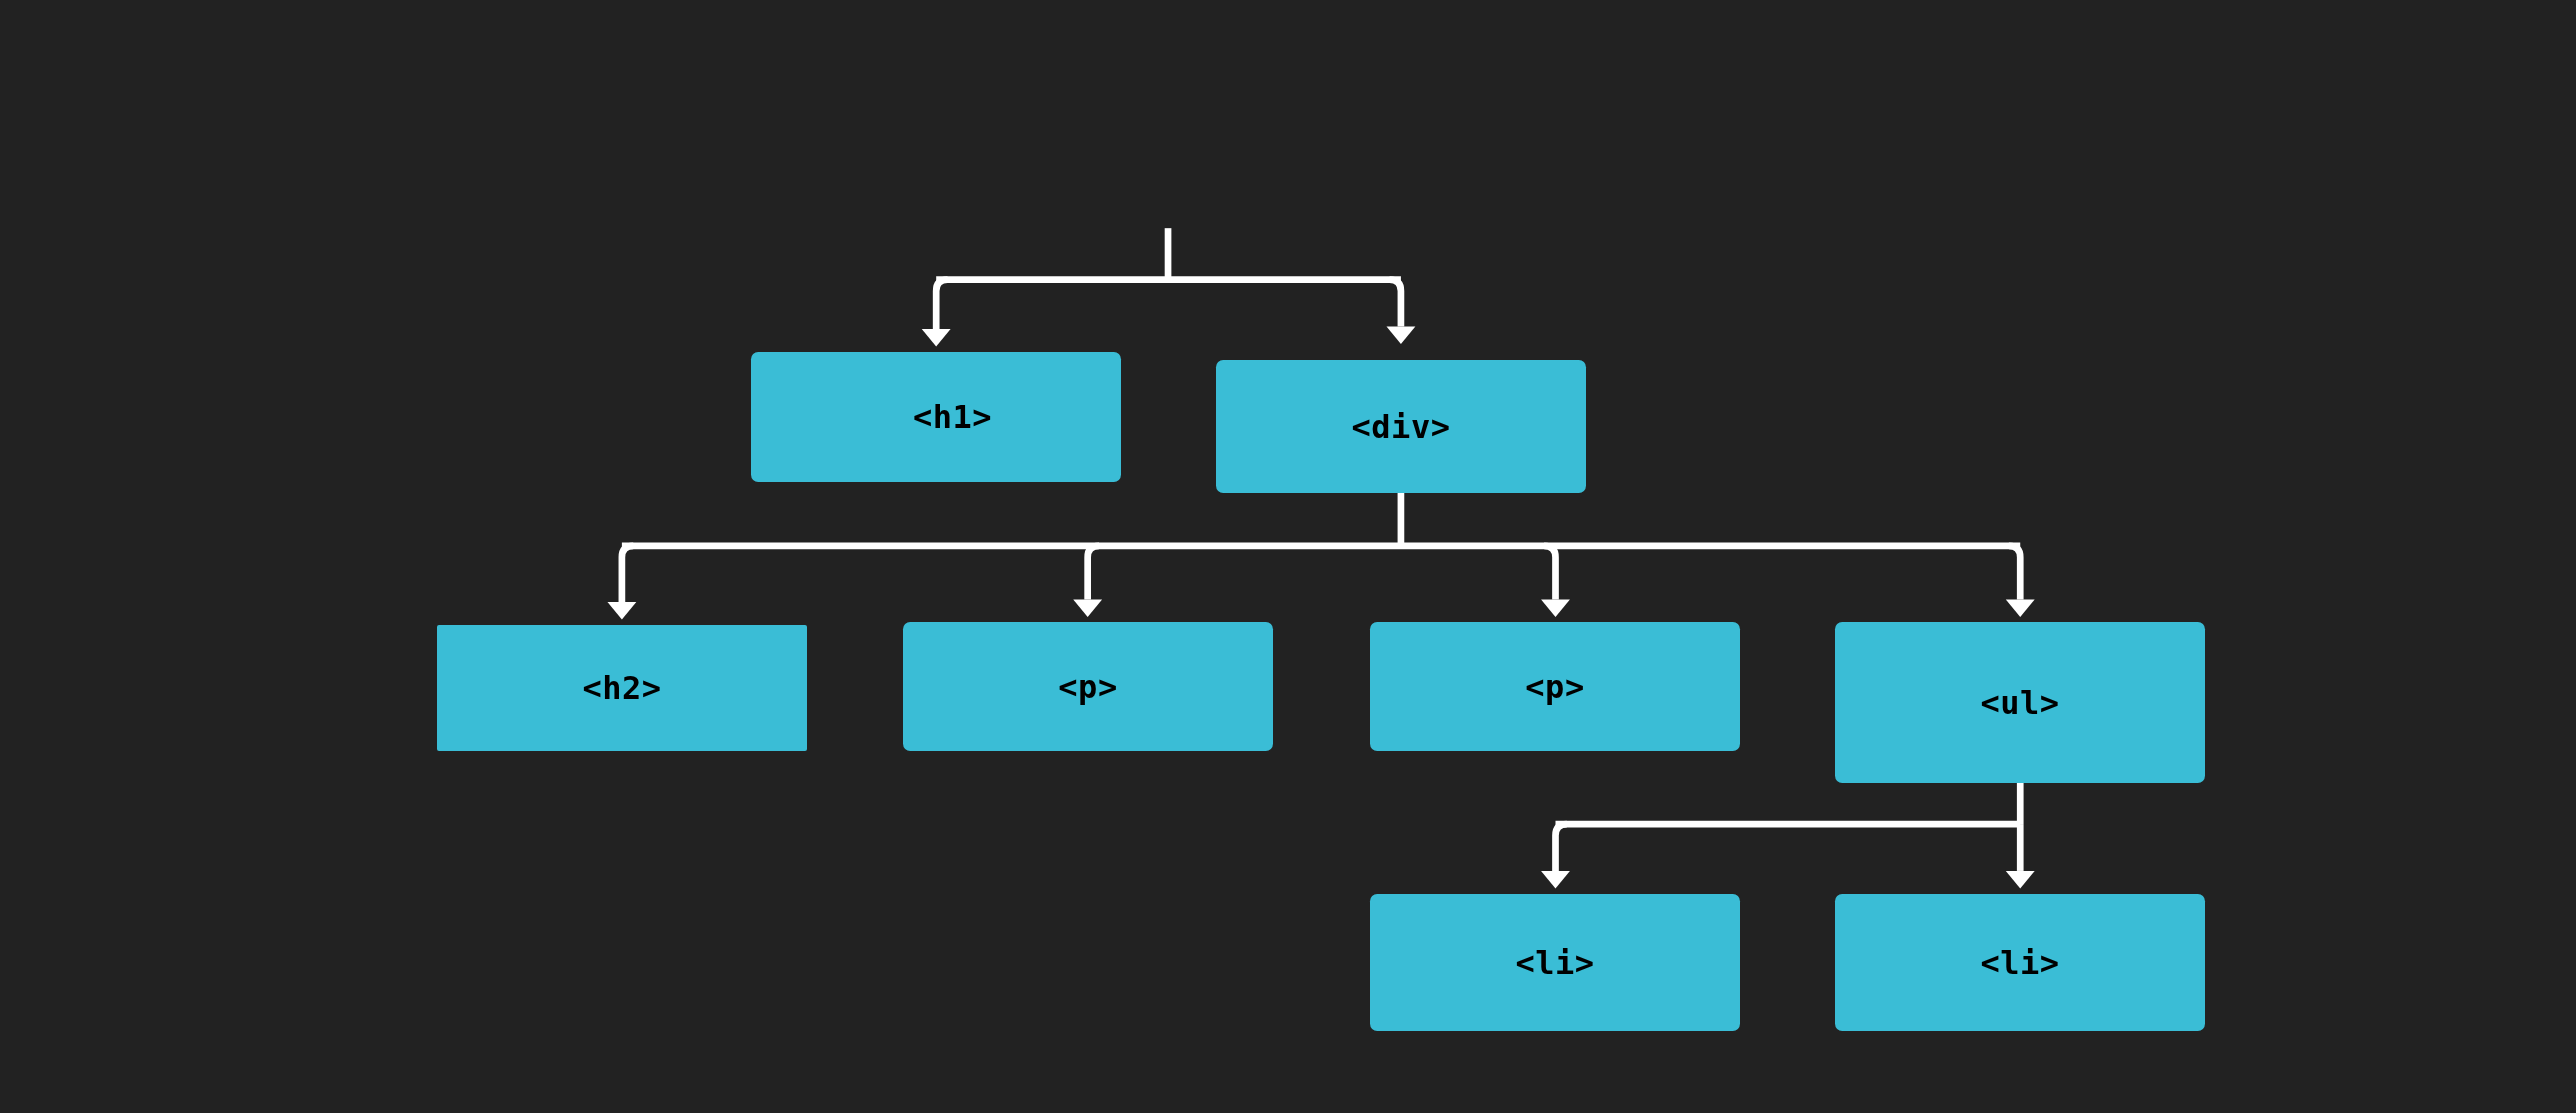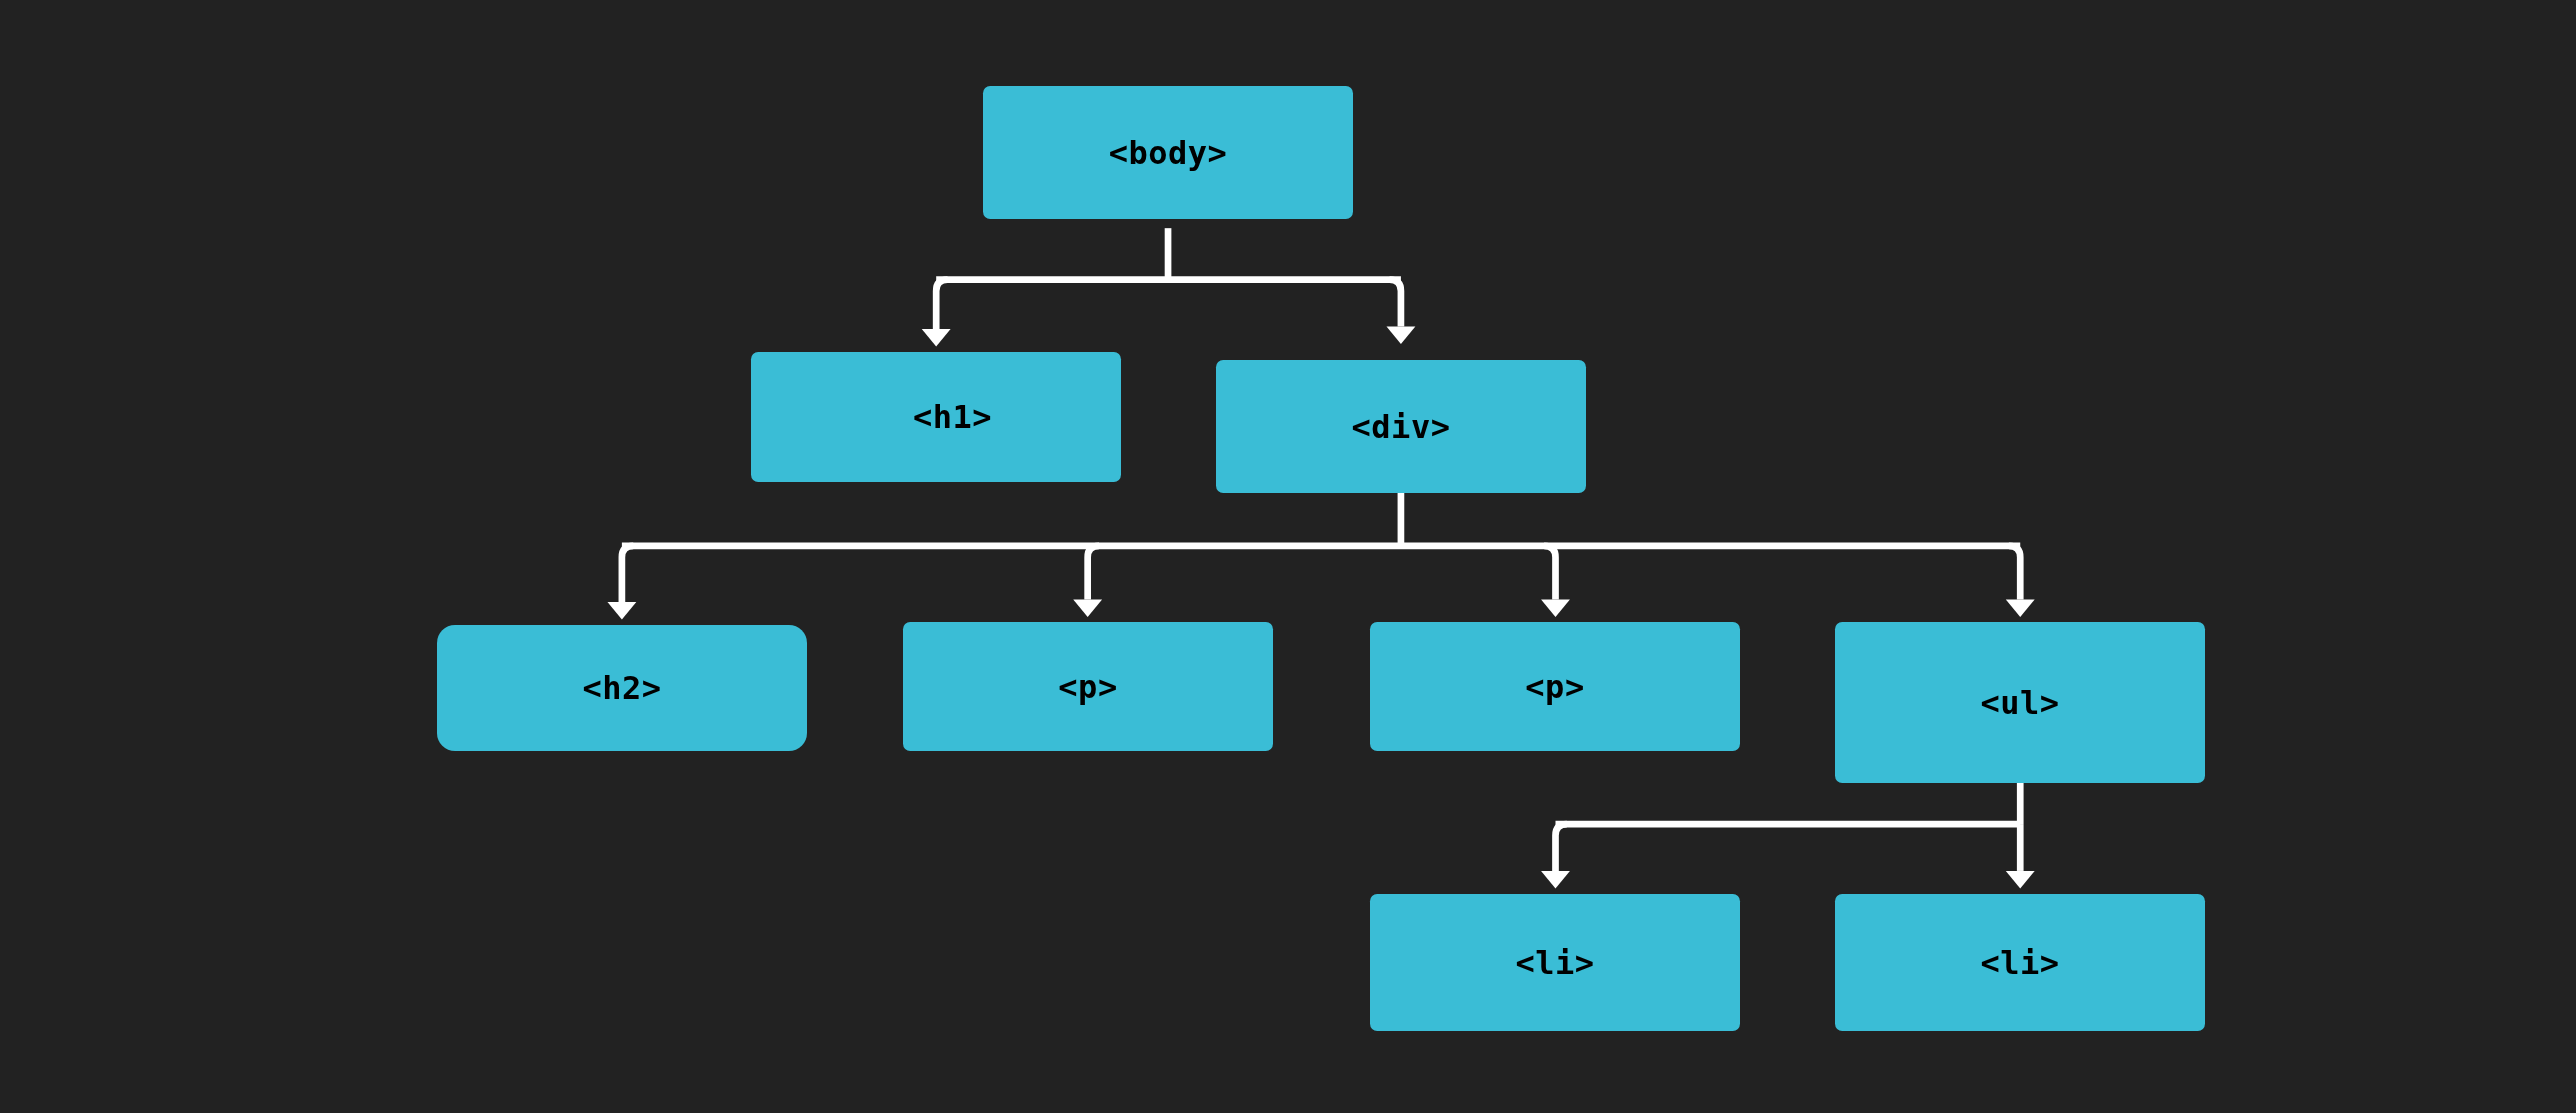--- a/index.html
+++ b/index.html
@@ -70,30 +70,27 @@
       <polygon points="2991,1164 3047,1164 3019,1198" fill="#FFFFFF"></polygon>
       <path d="M 3899 1060 Q 3921 1060 3921 1082 L 3921 1164" fill="none" stroke="#FFFFFF" stroke-width="13" stroke-linecap="butt" stroke-linejoin="round"></path>
       <polygon points="3893,1164 3949,1164 3921,1198" fill="#FFFFFF"></polygon>
       <path d="M 3921 1476 L 3921 1600" fill="none" stroke="#FFFFFF" stroke-width="13" stroke-linecap="butt" stroke-linejoin="round"></path>
       <path d="M 3019 1600 L 3921 1600" fill="none" stroke="#FFFFFF" stroke-width="13" stroke-linecap="butt" stroke-linejoin="round"></path>
       <path d="M 3041 1600 Q 3019 1600 3019 1622 L 3019 1691" fill="none" stroke="#FFFFFF" stroke-width="13" stroke-linecap="butt" stroke-linejoin="round"></path>
       <polygon points="2991,1691 3047,1691 3019,1725" fill="#FFFFFF"></polygon>
       <path d="M 3921 1600 L 3921 1691" fill="none" stroke="#FFFFFF" stroke-width="13" stroke-linecap="butt" stroke-linejoin="round"></path>
       <polygon points="3893,1691 3949,1691 3921,1725" fill="#FFFFFF"></polygon>
     </svg>
-<div class="node" style="left: 983px; top: 86px; width: 370px; height: 133px; background: rgb(58, 189, 214); border-radius: 7.2px;">
-      <span class="node-label" style="font-size: 32px; color: rgb(0, 0, 0);">&lt;body&gt;</span>
-    </div>
     <div class="node" style="left: 751px; top: 352px; width: 370px; height: 130px; background: rgb(58, 189, 214); border-radius: 7.2px;">
       <span class="node-label" style="font-size: 32px; color: rgb(0, 0, 0); margin-left: 33px;">&lt;h1&gt;</span>
     </div>
     <div class="node" style="left: 1216px; top: 360px; width: 370px; height: 133px; background: rgb(58, 189, 214); border-radius: 7.2px;">
       <span class="node-label" style="font-size: 32px; color: rgb(0, 0, 0);">&lt;div&gt;</span>
     </div>
-    <div class="node" style="left: 437px; top: 625px; width: 370px; height: 126px; background: rgb(58, 189, 214); border-radius: 18px;">
+    <div class="node" style="left: 437px; top: 625px; width: 370px; height: 126px; background: rgb(58, 189, 214); border-radius: 2px;">
       <span class="node-label" style="font-size: 32px; color: rgb(0, 0, 0);">&lt;h2&gt;</span>
     </div>
     <div class="node" style="left: 903px; top: 622px; width: 370px; height: 129px; background: rgb(58, 189, 214); border-radius: 7.2px;">
       <span class="node-label" style="font-size: 32px; color: rgb(0, 0, 0);">&lt;p&gt;</span>
     </div>
     <div class="node" style="left: 1370px; top: 622px; width: 370px; height: 129px; background: rgb(58, 189, 214); border-radius: 7.2px;">
       <span class="node-label" style="font-size: 32px; color: rgb(0, 0, 0);">&lt;p&gt;</span>
     </div>
     <div class="node" style="left: 1835px; top: 622px; width: 370px; height: 161px; background: rgb(58, 189, 214); border-radius: 7.2px;">
       <span class="node-label" style="font-size: 32px; color: rgb(0, 0, 0);">&lt;ul&gt;</span>

